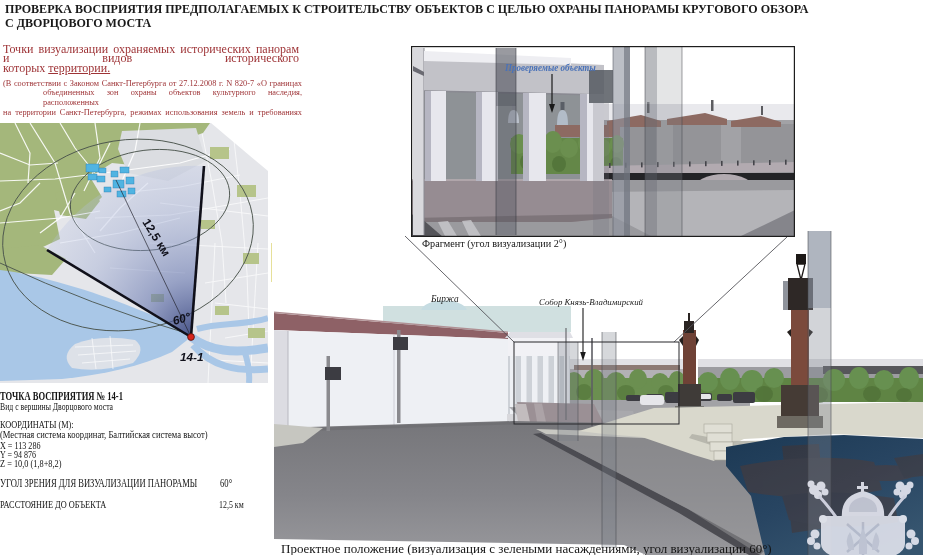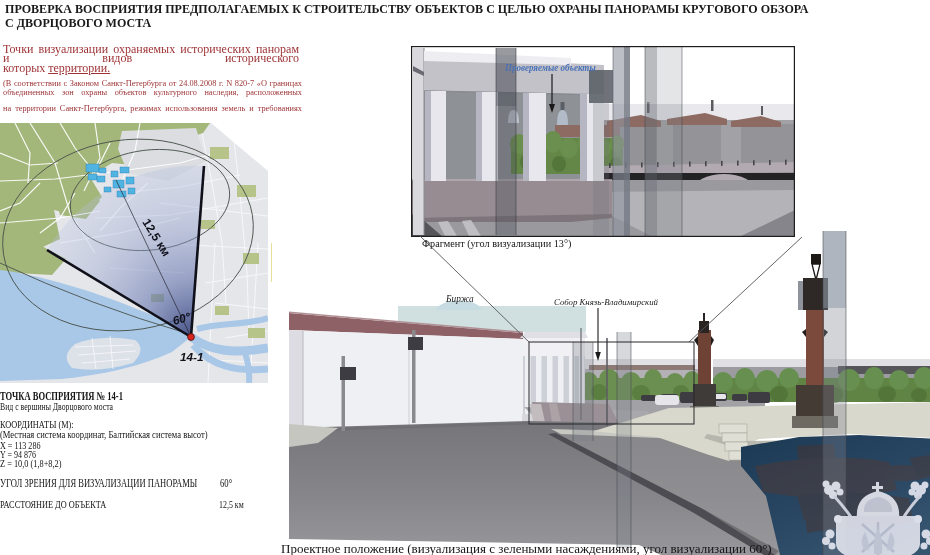--- a/index.html
+++ b/index.html
@@ -11,23 +11,23 @@
 <body>
 
 <div class="abs" style="left:5px;top:1.5px;width:990px;font-size:13.5px;font-weight:bold;line-height:14.2px;color:#1a1a1a;transform:scaleX(0.893);transform-origin:0 0;white-space:nowrap;">ПРОВЕРКА ВОСПРИЯТИЯ ПРЕДПОЛАГАЕМЫХ К СТРОИТЕЛЬСТВУ ОБЪЕКТОВ С ЦЕЛЬЮ ОХРАНЫ ПАНОРАМЫ КРУГОВОГО ОБЗОРА<br>С ДВОРЦОВОГО МОСТА</div>
 
 <div class="abs" style="left:3px;top:44.5px;width:296px;font-size:12px;line-height:9.7px;color:#9e3336;">
   <div style="text-align:justify;text-align-last:justify;">Точки визуализации охраняемых исторических панорам и видов исторического</div>
   <div>которых <u>территории.</u></div>
 </div>
 
 <div class="abs" style="left:3px;top:78.5px;width:299px;font-size:8.3px;line-height:9.7px;color:#9e3336;">
-  <div style="text-align:justify;text-align-last:justify;">(В соответствии с Законом Санкт-Петербурга от 24.08.2008 г. N 820-7 «О границах</div>
-  <div style="text-align:justify;text-align-last:justify;">объединенных зон охраны объектов культурного наследия, расположенных</div>
-  <div style="text-align:justify;text-align-last:justify;margin-top:6px;">на территории Санкт-Петербурга, режимах использования земель и требованиях</div>
+  <div style="text-align:justify;text-align-last:justify;">(В соответствии с Законом Санкт-Петербурга от 27.12.2008 г. N 820-7 «О границах</div>
+  <div style="text-align:justify;text-align-last:justify;margin-left:40px;">объединенных зон охраны объектов культурного наследия, расположенных</div>
+  <div style="text-align:justify;text-align-last:justify;">на территории Санкт-Петербурга, режимах использования земель и требованиях</div>
 </div>
 
 <div class="abs" style="left:0px;top:123px;width:268px;height:260px;">
 <svg width="268" height="260" viewBox="0 0 268 260" xmlns="http://www.w3.org/2000/svg">
   <defs>
     <radialGradient id="coneg" cx="0.93" cy="0.99" r="1.05">
       <stop offset="0" stop-color="#39467f" stop-opacity="0.92"></stop>
       <stop offset="0.32" stop-color="#6676ae" stop-opacity="0.6"></stop>
       <stop offset="0.7" stop-color="#97a5d0" stop-opacity="0.38"></stop>
       <stop offset="1" stop-color="#b7c1e2" stop-opacity="0.28"></stop>
@@ -284,25 +284,25 @@
 
   <text x="94" y="25" font-family="Liberation Serif, serif" font-style="italic" font-weight="bold" font-size="9.5" fill="#4a72b8" transform="scale(0.95,1)" style="transform-origin:94px 25px;">Проверяемые объекты</text>
 
   <line x1="141" y1="28" x2="141" y2="62" stroke="#1a1a1a" stroke-width="1.2"></line>
   <path d="M141,67 L138,58 L144,58 Z" fill="#1a1a1a"></path>
 
   <rect x="0.5" y="0.5" width="383" height="190" fill="none" stroke="#1d1d1d" stroke-width="1.4"></rect>
 </svg>
 </div>
 
-<div class="abs" style="left:422px;top:237.5px;font-size:10.2px;color:#141414;white-space:nowrap;z-index:5;">Фрагмент (угол визуализации 13°)</div>
+<div class="abs" style="left:422px;top:237.5px;font-size:10.2px;color:#141414;white-space:nowrap;z-index:5;">Фрагмент (угол визуализации 2°)</div>
 
 <div class="abs" style="left:270.5px;top:243px;width:1.5px;height:39px;background:#e6e09a;"></div>
 
-<div class="abs" style="left:289px;top:228px;width:605px;height:327px;">
+<div class="abs" style="left:274px;top:228px;width:605px;height:327px;">
 <svg width="649" height="327" viewBox="0 0 649 327" xmlns="http://www.w3.org/2000/svg">
   <defs>
     <linearGradient id="roadg" x1="0" y1="0" x2="0" y2="1">
       <stop offset="0" stop-color="#76767a"></stop>
       <stop offset="0.55" stop-color="#85858a"></stop>
       <stop offset="1" stop-color="#98989c"></stop>
     </linearGradient>
     <linearGradient id="waterg" x1="0" y1="0" x2="0.7" y2="1">
       <stop offset="0" stop-color="#1c3954"></stop>
       <stop offset="0.55" stop-color="#284562"></stop>

